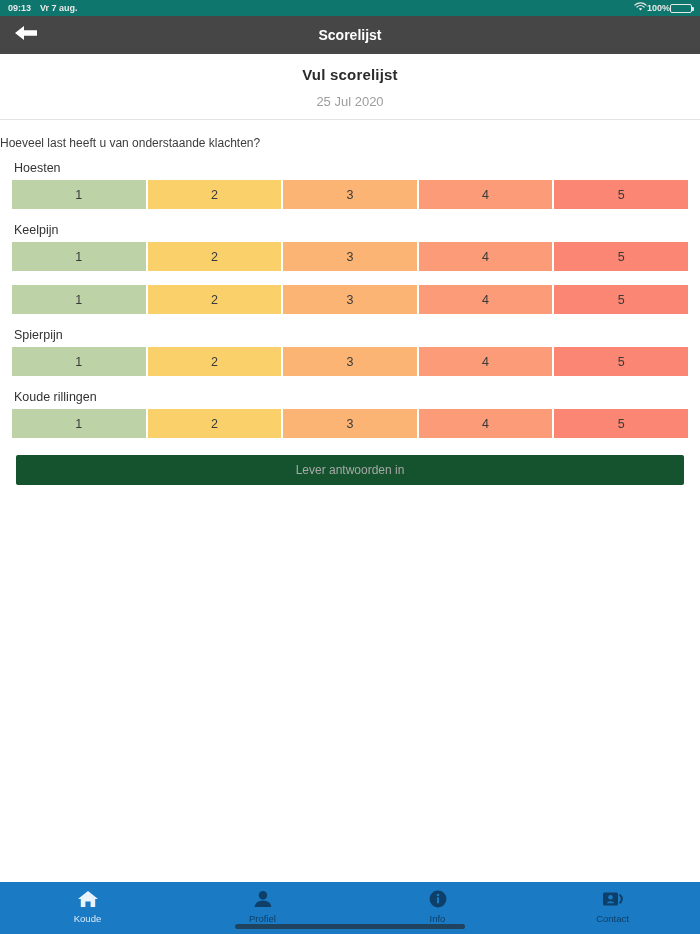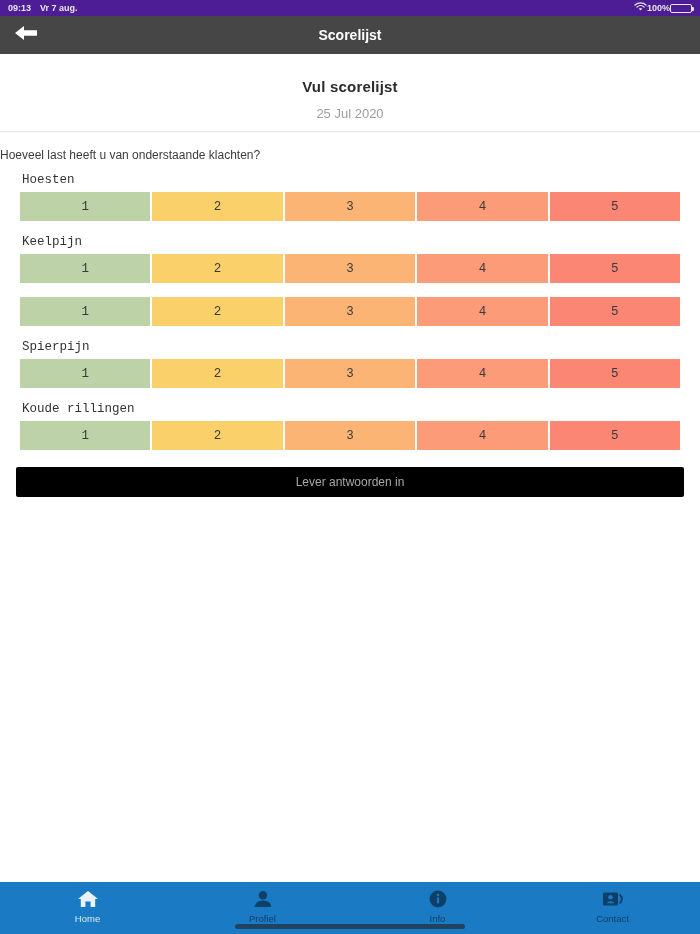--- a/index.html
+++ b/index.html
@@ -13,21 +13,21 @@
     position: relative;
     width: 700px; height: 934px;
     background: #ffffff;
     display: flex;
     flex-direction: column;
   }
 
   
   .status-bar {
     height: 16px;
-    background: #4c1d95;
+    background: #0f766e;
     color: #e8e8e8;
     display: flex;
     align-items: center;
     padding: 0 8px;
     font-size: 9px;
     font-weight: bold;
     flex: 0 0 auto;
   }
   .status-left { display: flex; align-items: center; gap: 9px; }
   .status-right { margin-left: auto; display: flex; align-items: center; gap: 0; }
@@ -78,39 +78,38 @@
     padding: 12px 0 10px 0;
     text-align: center;
     border-bottom: 1px solid #e3e3e3;
     flex: 0 0 auto;
   }
   .page-title {
     font-size: 15px;
     font-weight: bold;
     color: #2b2b2b;
     letter-spacing: .2px;
-    margin-top: 12px;
   }
   .page-date {
     margin-top: 11px;
     font-size: 13px;
     color: #9d9d9d;
   }
 
   
   .question {
     text-align: left;
     font-size: 12px;
     color: #3c3c3c;
     padding: 16px 0 11px 0;
     flex: 0 0 auto;
   }
 
   
-  .symptoms { padding: 0 20px; flex: 0 0 auto; font-family: Liberation Mono, monospace; }
+  .symptoms { padding: 0 12px; flex: 0 0 auto; }
   .symptom { margin-bottom: 14px; }
   .symptom-label {
     font-size: 12.5px;
     color: #333333;
     margin-bottom: 5px;
     padding-left: 2px;
   }
   .scale-row {
     display: flex;
     gap: 2px;
@@ -125,21 +124,21 @@
     color: #3a3a3a;
     cursor: pointer;
     user-select: none;
   }
 
   
   .submit-wrap { padding: 3px 16px 0 16px; flex: 0 0 auto; }
   .submit-btn {
     width: 100%;
     height: 30px;
-    background: #000000;
+    background: #14532d;
     border: none;
     border-radius: 2px;
     color: #a8a8a8;
     font-size: 12px;
     font-family: "Liberation Sans", sans-serif;
     cursor: default;
   }
 
   .spacer { flex: 1 1 auto; }
 
@@ -277,21 +276,21 @@
 
   <div class="spacer"></div>
 
   <div class="tab-bar">
     <div class="tab inactive">
       <span class="tab-icon">
         <svg width="22" height="20" viewBox="0 0 22 20">
           <path d="M11 2 L21 10 L18.2 10 L18.2 18 L13.6 18 L13.6 12.4 L8.4 12.4 L8.4 18 L3.8 18 L3.8 10 L1 10 Z" fill="#eaf3fb"></path>
         </svg>
       </span>
-      <span class="tab-label">Home</span>
+      <span class="tab-label">Koude</span>
     </div>
     <div class="tab active">
       <span class="tab-icon">
         <svg width="22" height="20" viewBox="0 0 22 20">
           <circle cx="11" cy="6.2" r="4.2" fill="#0d3f68"></circle>
           <path d="M2.6 18 a8.4 6.6 0 0 1 16.8 0 Z" fill="#0d3f68"></path>
         </svg>
       </span>
       <span class="tab-label">Profiel</span>
     </div>

